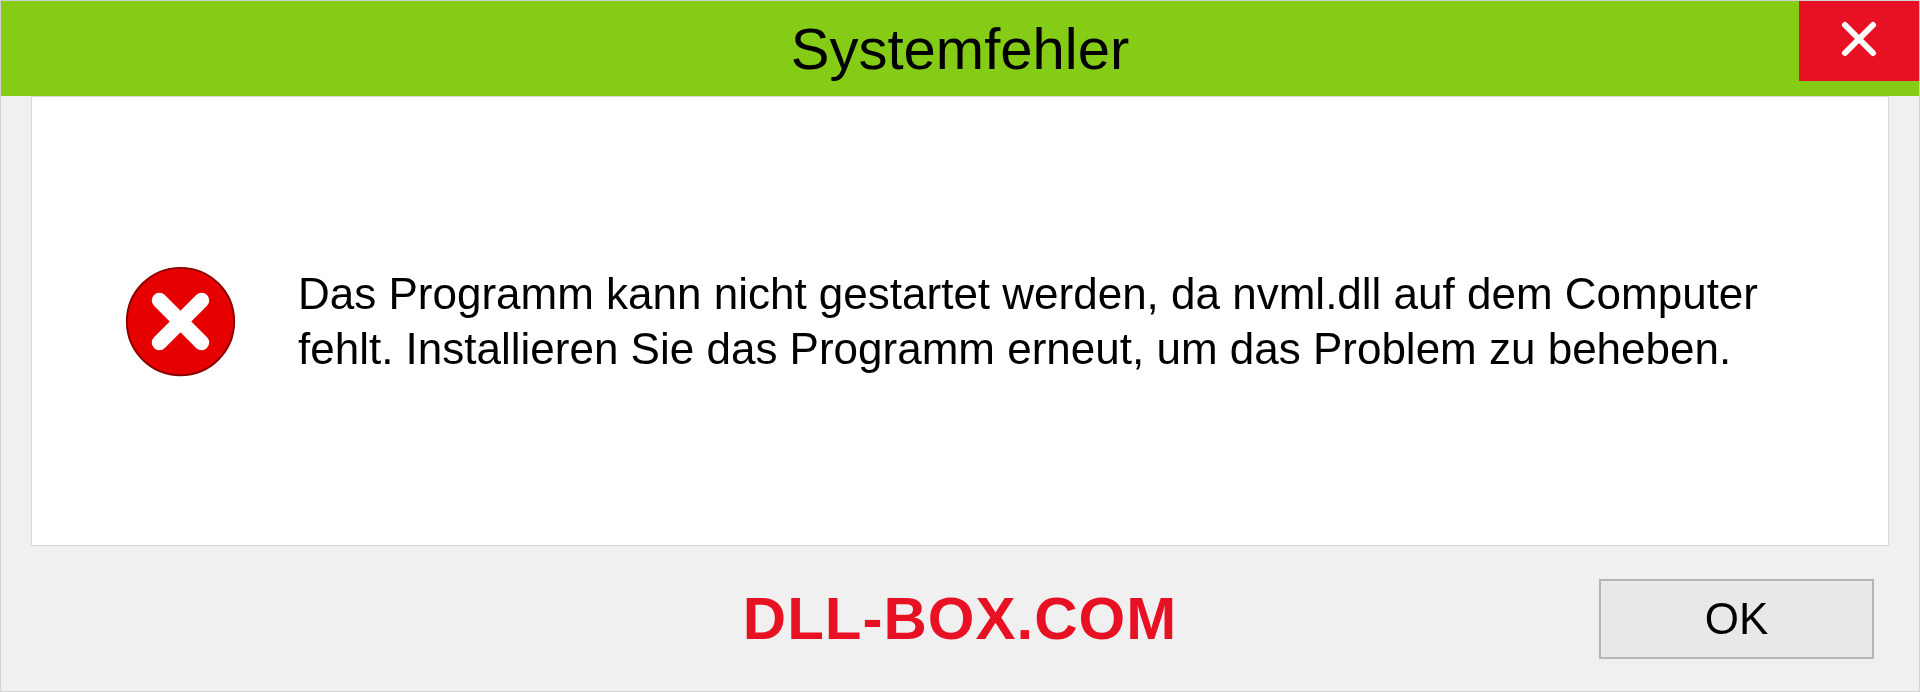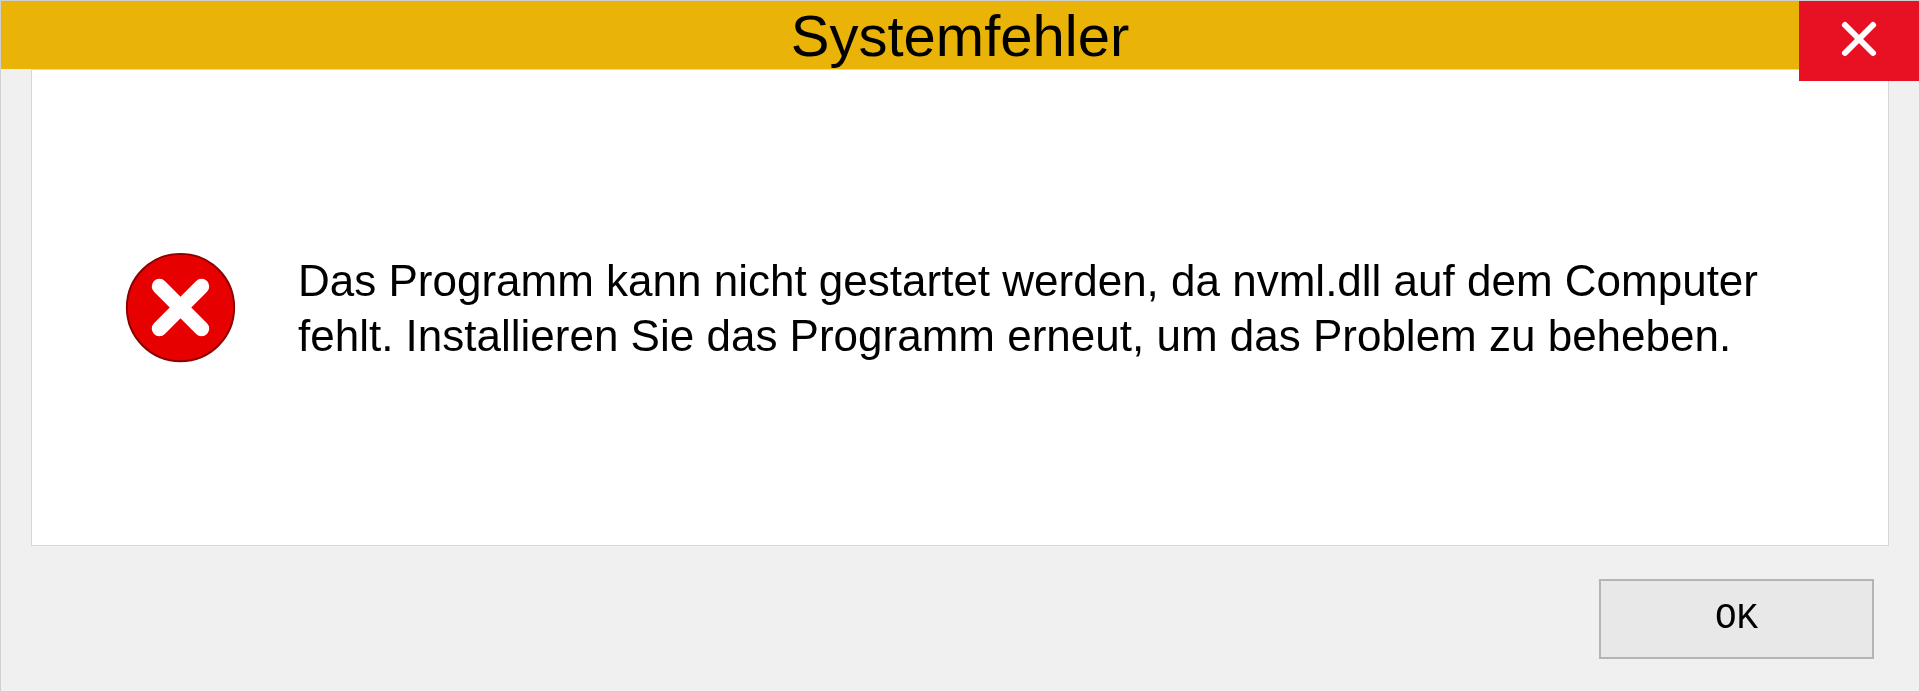--- a/index.html
+++ b/index.html
@@ -17,22 +17,22 @@
     .dialog {
       width: 100%;
       height: 100%;
       background: #f0f0f0;
       border: 1px solid #d0d0d0;
       display: flex;
       flex-direction: column;
       position: relative;
     }
     .titlebar {
-      height: 68px;
-      background: #eab308;
+      height: 95px;
+      background: #84cc16;
       display: flex;
       align-items: center;
       justify-content: center;
       position: relative;
     }
     .title-text {
       font-size: 58px;
       font-weight: 400;
       color: #000;
     }
@@ -92,27 +92,27 @@
       font-weight: 800;
       color: #e81123;
       letter-spacing: 1px;
       font-family: Arial, sans-serif;
     }
     .ok-button {
       width: 275px;
       height: 80px;
       background: #e8e8e8;
       border: 2px solid #b5b5b5;
-      font-size: 36px;
+      font-size: 44px;
       color: #000;
       display: flex;
       align-items: center;
       justify-content: center;
       cursor: pointer;
-      font-family: Liberation Mono, monospace;
+      font-family: Liberation Sans, sans-serif;
     }
   </style>
 </head>
 <body>
 
 <div class="dialog">
   <div class="titlebar">
     <span class="title-text">Systemfehler</span>
     <div class="close-button">
       <span>
@@ -129,15 +129,16 @@
       <svg viewBox="0 0 120 120" width="115" height="115">
         <circle cx="60" cy="60" r="56" fill="#e60000" stroke="#8a0000" stroke-width="2"></circle>
         <line x1="38" y1="38" x2="82" y2="82" stroke="#fff" stroke-width="16" stroke-linecap="round"></line>
         <line x1="82" y1="38" x2="38" y2="82" stroke="#fff" stroke-width="16" stroke-linecap="round"></line>
       </svg>
     </div>
     <div class="message-text">Das Programm kann nicht gestartet werden, da nvml.dll auf dem Computer fehlt. Installieren Sie das Programm erneut, um das Problem zu beheben.</div>
   </div>
 
   <div class="footer">
+    <div class="watermark">DLL-BOX.COM</div>
     <button class="ok-button">OK</button>
   </div>
 </div>
 
 </body></html>

